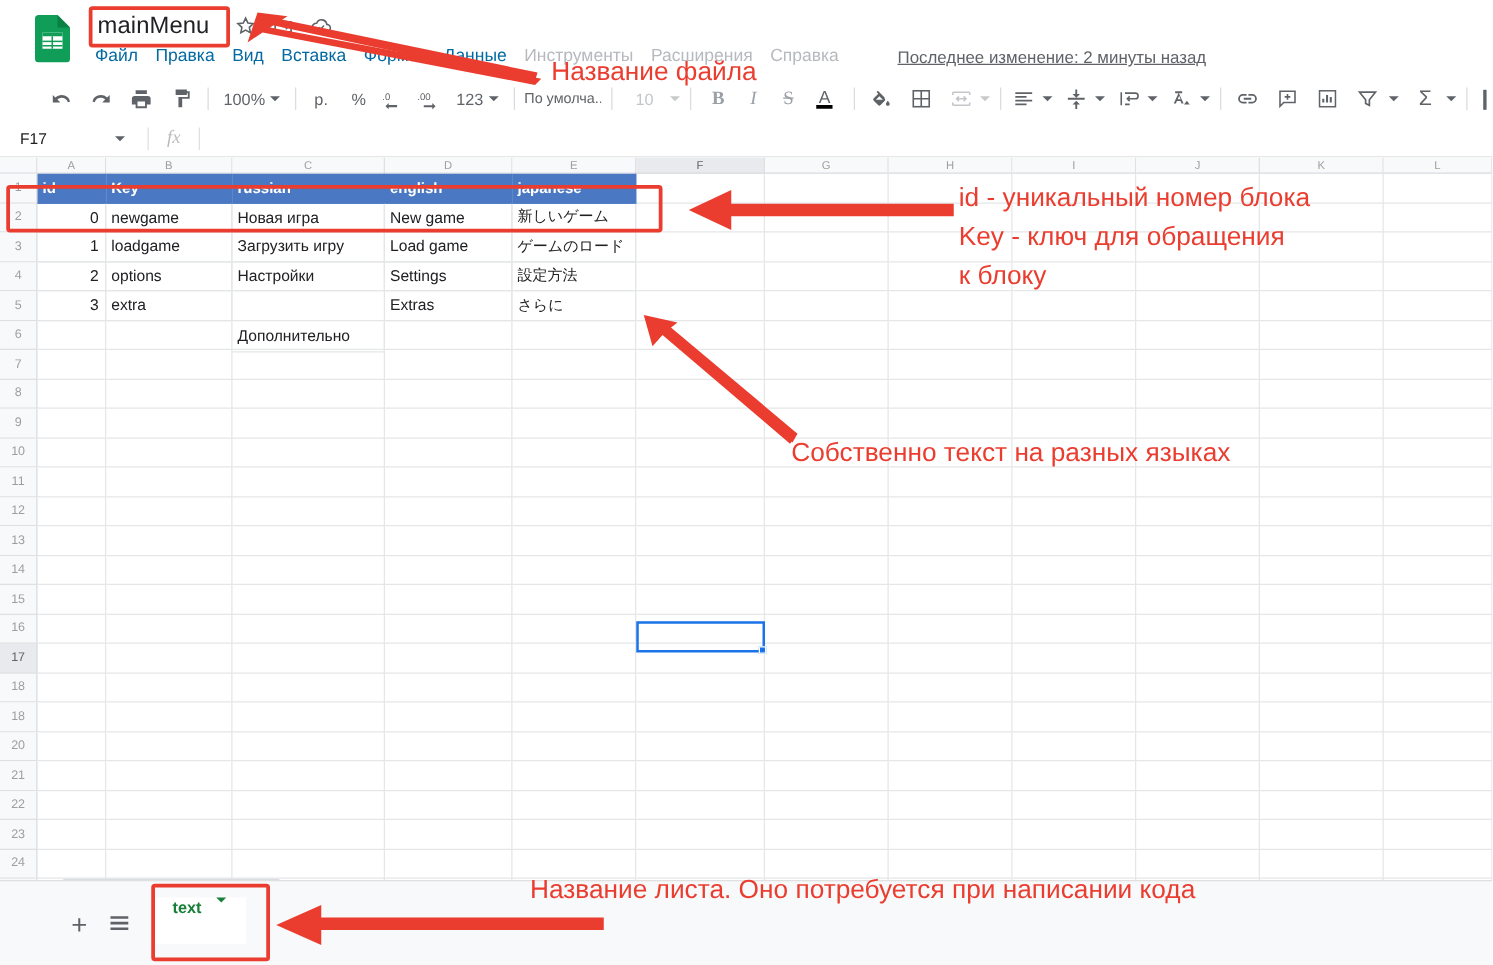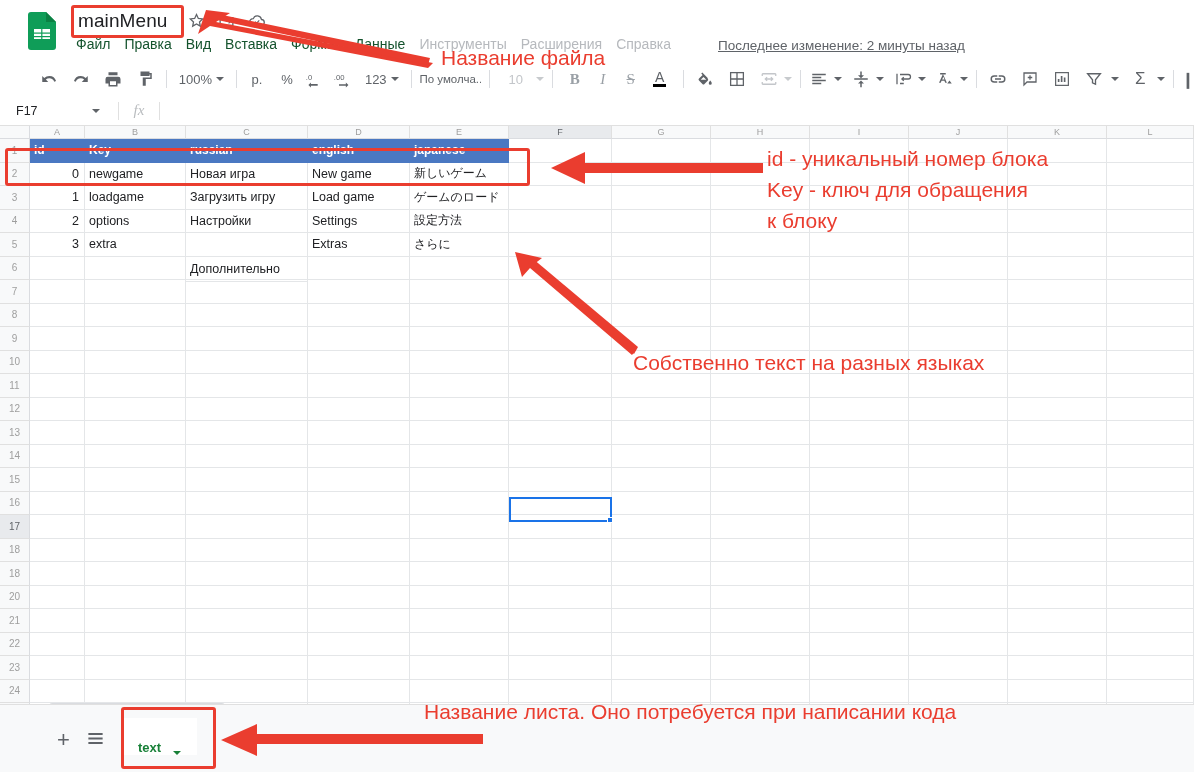--- a/index.html
+++ b/index.html
@@ -22,21 +22,21 @@
   .title-row { position:absolute; left:72px; top:6px; height:30px; display:flex; align-items:center; }
   .doc-title {
     font-size:19px; color:#202124; letter-spacing:0.1px;
     padding:2px 6px; line-height:24px; white-space:nowrap;
   }
   .title-icons { display:flex; align-items:center; gap:12px; margin-left:14px; }
   .ticon { width:18px; height:18px; color:#5f6368; display:block; }
   .ticon svg { display:block; }
 
   .menu-row { position:absolute; left:76px; top:36px; display:flex; align-items:center; gap:14px; }
-  .menu-item { font-size:14px; color:#14532d; white-space:nowrap; cursor:pointer; }
+  .menu-item { font-size:14px; color:#0369a1; white-space:nowrap; cursor:pointer; }
   .menu-item.dim { color:#b6b9bd; }
   .last-edit {
     position:absolute; left:718px; top:38px; font-size:13.5px; color:#5f6368;
     text-decoration: underline; white-space:nowrap; cursor:pointer;
   }
 
   
   .toolbar {
     position:absolute; left:0; top:62px; width:1194px; height:34px;
     display:flex; align-items:center; padding-left:36px; gap:0px;
@@ -112,21 +112,21 @@
   }
 
   
   .sheetbar {
     position:absolute; left:0; top:704px; width:1194px; height:68px; background:#f8f9fa;
     border-top:1px solid #e0e0e0;
   }
   .sb-btn { position:absolute; color:#5f6368; cursor:pointer; }
   .sheet-tab {
     position:absolute; left:122px; top:718px; height:37px; padding:0 16px;
-    background:#fff; display:flex; align-items:flex-end; gap:8px;
+    background:#fff; display:flex; align-items:flex-start; gap:8px;
     font-size:13px; color:#188038; font-weight:bold; cursor:pointer; z-index:3;
   }
   .sheet-tab .caret { border-top-color:#188038; }
   .hscroll {
     position:absolute; left:48px; top:703px; width:178px; height:9px;
     background:#dadce0; border-radius:5px;
   }
 
   
   .anno { position:absolute; color:#ea3d2f; font-size:21px; line-height:26px; white-space:pre; z-index:20; }

